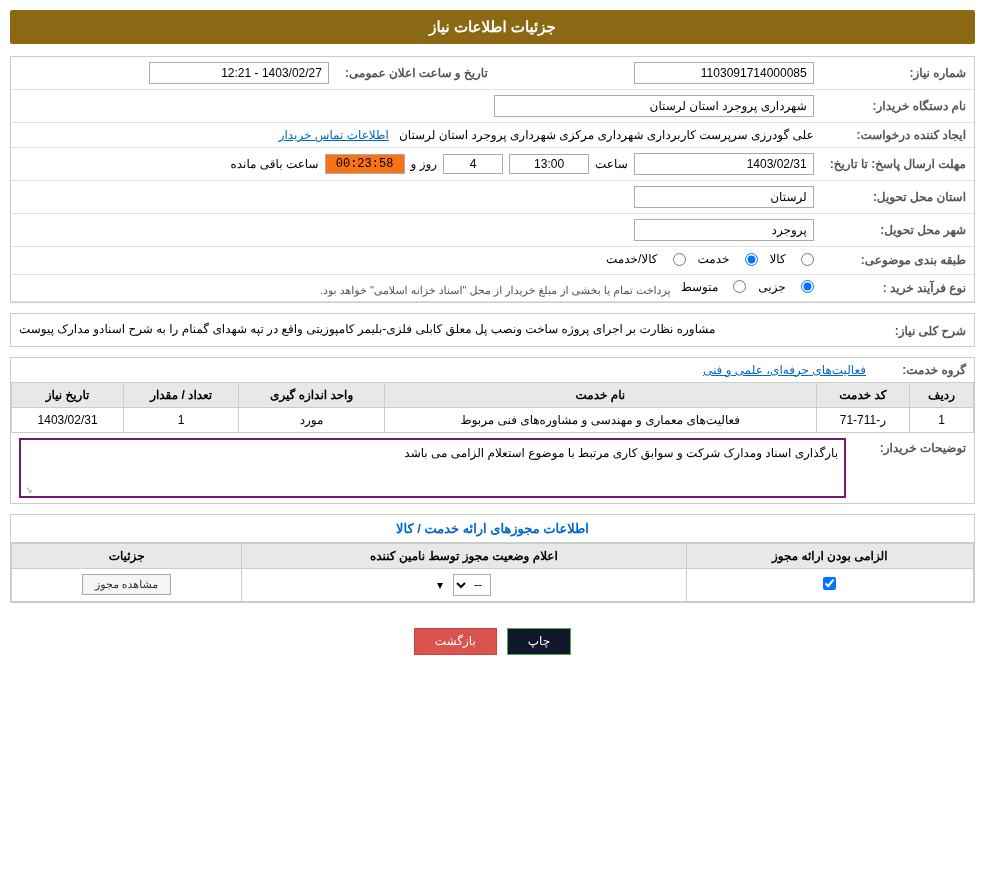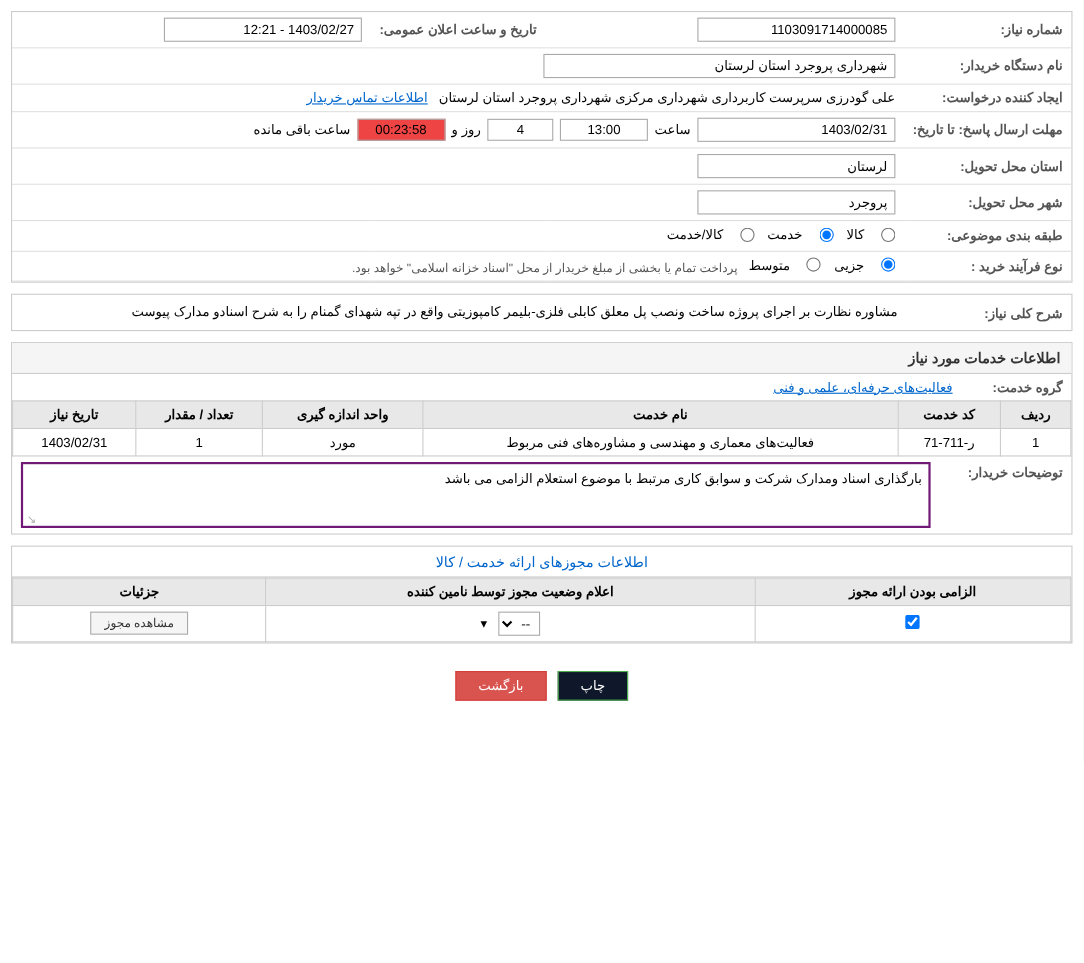--- a/index.html
+++ b/index.html
@@ -157,21 +157,21 @@
       display: flex;
       justify-content: center;
     }
     .radio-group { display: inline-flex; gap: 12px; align-items: center; }
     .radio-item { display: inline-flex; align-items: center; gap: 15px; }
     .sub-section-title {
       color: #0066cc;
       text-align: center;
       padding: 6px;
       font-size: 13px;
-      font-weight: normal;
+      font-weight: bold;
       border-bottom: 1px solid #ccc;
     }
     .inline-val {
       display: inline-flex;
       align-items: center;
       gap: 6px;
     }
     .small-input {
       border: 1px solid #aaa;
       padding: 2px 4px;
@@ -187,31 +187,34 @@
       text-align: center;
     }
     .select-box {
       border: 1px solid #aaa;
       padding: 2px 4px;
       background: #fff;
       font-family: Tahoma;
       font-size: 12px;
     }
     .shruj-text {
-      text-align: right;
+      text-align: left;
       padding: 8px;
       line-height: 1.8;
       font-size: 12px;
     }
   </style>
 </head>
 <body>
 
 <div class="page-wrapper">
 
+  <div class="header-bar">
+    <span>جزئیات اطلاعات نیاز</span>
+  </div>
 
   <div class="section">
     <table class="info-grid">
 
       <tbody>
           <tr class="row-border">
         <td class="label-cell">شماره نیاز:</td>
         <td class="value-cell">
           <div class="input-box">1103091714000085</div>
         </td>
@@ -239,21 +242,21 @@
 
       <tr class="row-border">
         <td class="label-cell">مهلت ارسال پاسخ: تا تاریخ:</td>
         <td class="value-cell" colspan="3">
           <div class="inline-val">
             <span class="input-box">1403/02/31</span>
             <span>ساعت</span>
             <span class="time-input">13:00</span>
             <span class="small-input">4</span>
             <span>روز و</span>
-            <span class="time-input" style="background:#ef4444;">00:23:58</span>
+            <span class="time-input" style="background:#f97316;font-family:Liberation Mono, monospace;">00:23:58</span>
             <span>ساعت باقی مانده</span>
           </div>
         </td>
       </tr>
 
       <tr class="row-border">
         <td class="label-cell">استان محل تحویل:</td>
         <td class="value-cell" colspan="3">
           <span class="input-box">لرستان</span>
         </td>
@@ -312,21 +315,20 @@
       <tbody>
           <tr>
         <td class="label-cell" style="vertical-align:top;padding-top:10px;font-weight:bold;">شرح کلی نیاز:</td>
         <td class="value-cell shruj-text">مشاوره نظارت بر اجرای پروژه ساخت ونصب پل معلق کابلی فلزی-بلیمر کامپوزیتی  واقع در تپه شهدای گمنام را به شرح اسنادو مدارک پیوست</td>
       </tr>
     </tbody>
       </table>
   </div>
 
   <div class="section">
-    <div class="section-title">اطلاعات خدمات مورد نیاز</div>
     <table class="info-grid">
       <tbody>
           <tr>
         <td class="label-cell" style="width:100px;">گروه خدمت:</td>
         <td class="value-cell">
           <span class="link-blue">فعالیت‌های حرفه‌ای، علمی و فنی</span>
         </td>
       </tr>
     </tbody>
       </table>

